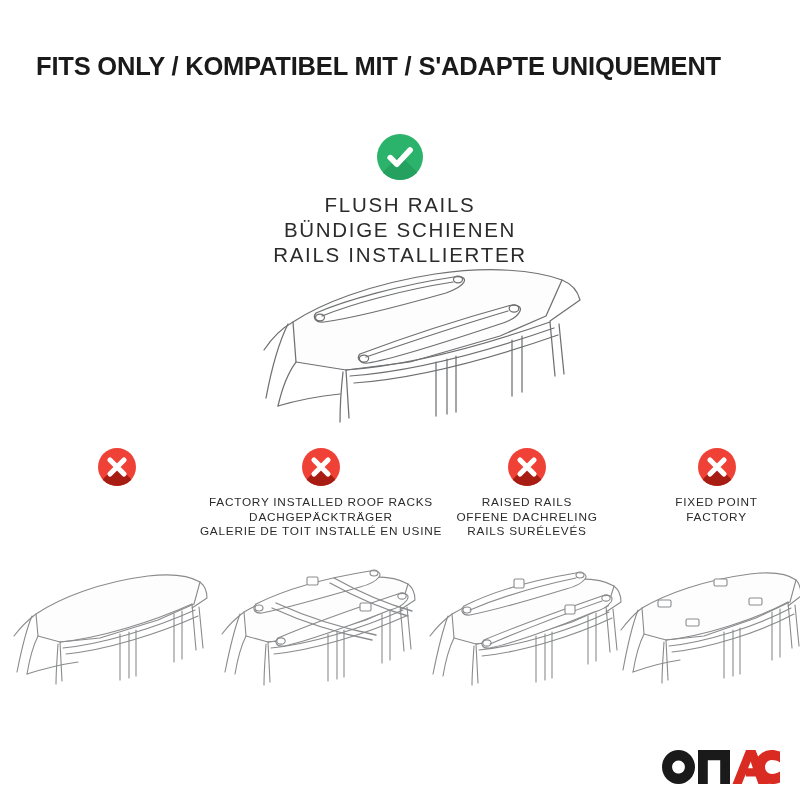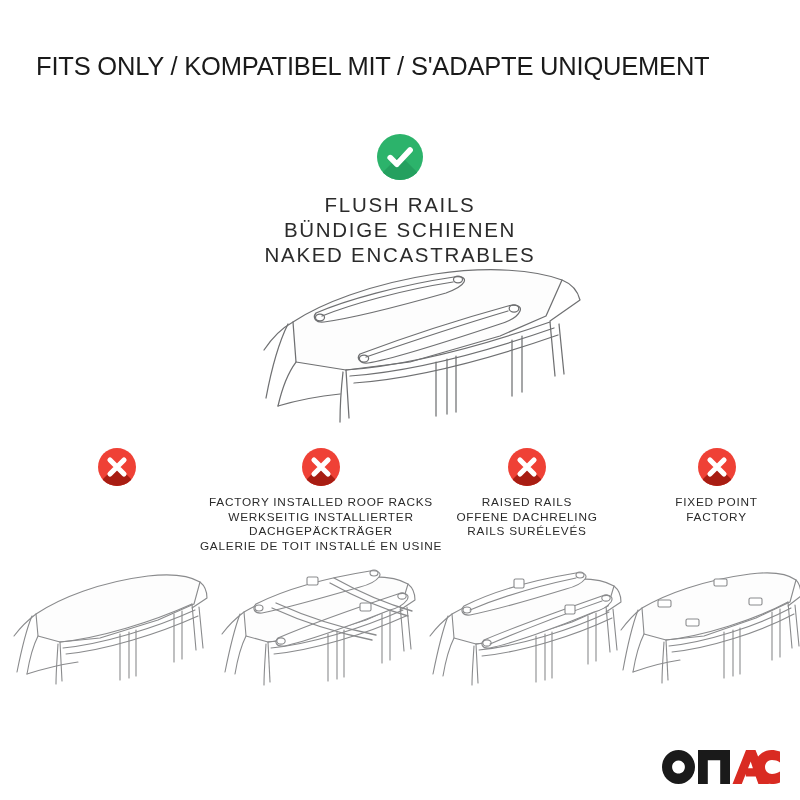--- a/index.html
+++ b/index.html
@@ -18,21 +18,21 @@
     -webkit-font-smoothing: antialiased;
   }
 
   
   .header-title {
     position: absolute;
     left: 36px;
     top: 52px;
     width: 740px;
     font-family: "Liberation Sans", sans-serif;
-    font-weight: 400;
+    font-weight: 700;
     font-size: 25.5px;
     letter-spacing: -0.2px;
     color: #1a1a1a;
     white-space: nowrap;
     line-height: 1.1;
   }
 
   
   .badge {
     position: relative;
@@ -161,21 +161,21 @@
       <span class="shadow"></span>
       <svg width="46" height="46" viewBox="0 0 46 46" aria-hidden="true">
         <path d="M13.2 23.6 L19.9 30.2 L33.1 16.0" fill="none" stroke="#ffffff" stroke-width="5.6" stroke-linecap="round" stroke-linejoin="round"></path>
       </svg>
     </span>
   </div>
 
   <div class="main-labels">
     <div>FLUSH RAILS</div>
     <div>BÜNDIGE SCHIENEN</div>
-    <div>NAKED ENCASTRABLES</div>
+    <div>RAILS INSTALLIERTER</div>
   </div>
 </div>
 
 <div class="main-art">
   <svg class="line-art" width="334" height="165" viewBox="0 0 334 165" aria-hidden="true">
     <g fill="none" stroke="#6f7072" stroke-width="1.25" stroke-linejoin="round" stroke-linecap="round">
 
       <path d="M43 56 C70 38 120 18 185 8 C240 0 285 4 312 14 L296 50 L250 70 L160 96 L96 104 L46 96 Z" fill="#fdfdfd"></path>
 
       <path d="M312 14 C322 18 328 26 330 34 L300 55"></path>
@@ -254,21 +254,20 @@
   <div class="badge-wrap">
     <span class="badge no">
       <span class="shadow"></span>
       <svg width="38" height="38" viewBox="0 0 38 38" aria-hidden="true">
         <path d="M12 12 L26 26 M26 12 L12 26" fill="none" stroke="#ffffff" stroke-width="5.2" stroke-linecap="round"></path>
       </svg>
     </span>
   </div>
   <div class="col-labels">
     <div>FACTORY INSTALLED ROOF RACKS</div>
-    <div>WERKSEITIG INSTALLIERTER</div>
     <div>DACHGEPÄCKTRÄGER</div>
     <div>GALERIE DE TOIT INSTALLÉ EN USINE</div>
   </div>
 </div>
 
 <div class="col-art art-2">
   <svg class="line-art" width="210" height="130" viewBox="0 0 210 130" aria-hidden="true">
     <g fill="none" stroke="#8a8b8d" stroke-width="1.1" stroke-linejoin="round" stroke-linecap="round">
       <path d="M32 56 C56 42 96 28 144 22 C170 19 186 22 196 28 L190 48 L154 64 L96 82 L56 86 L34 80 Z" fill="#fdfdfd"></path>
       <path d="M196 28 C201 32 203 38 203 44 L188 54"></path>

